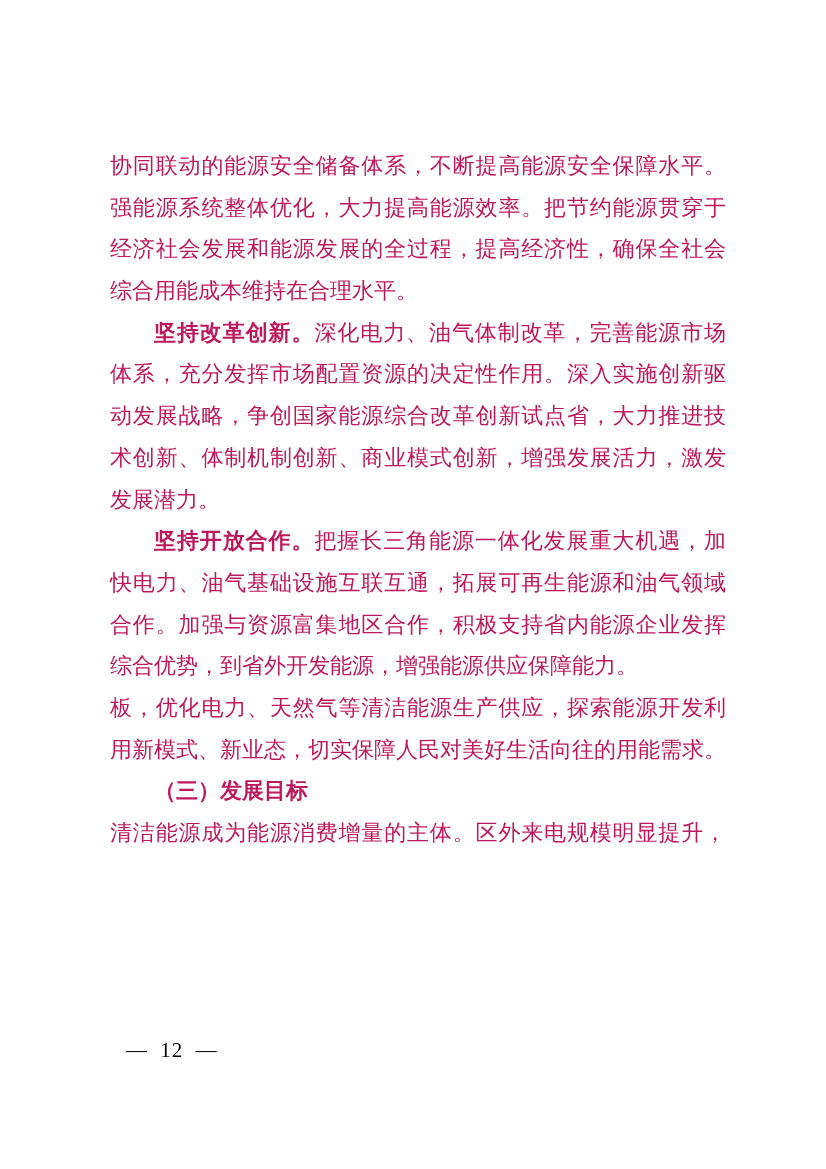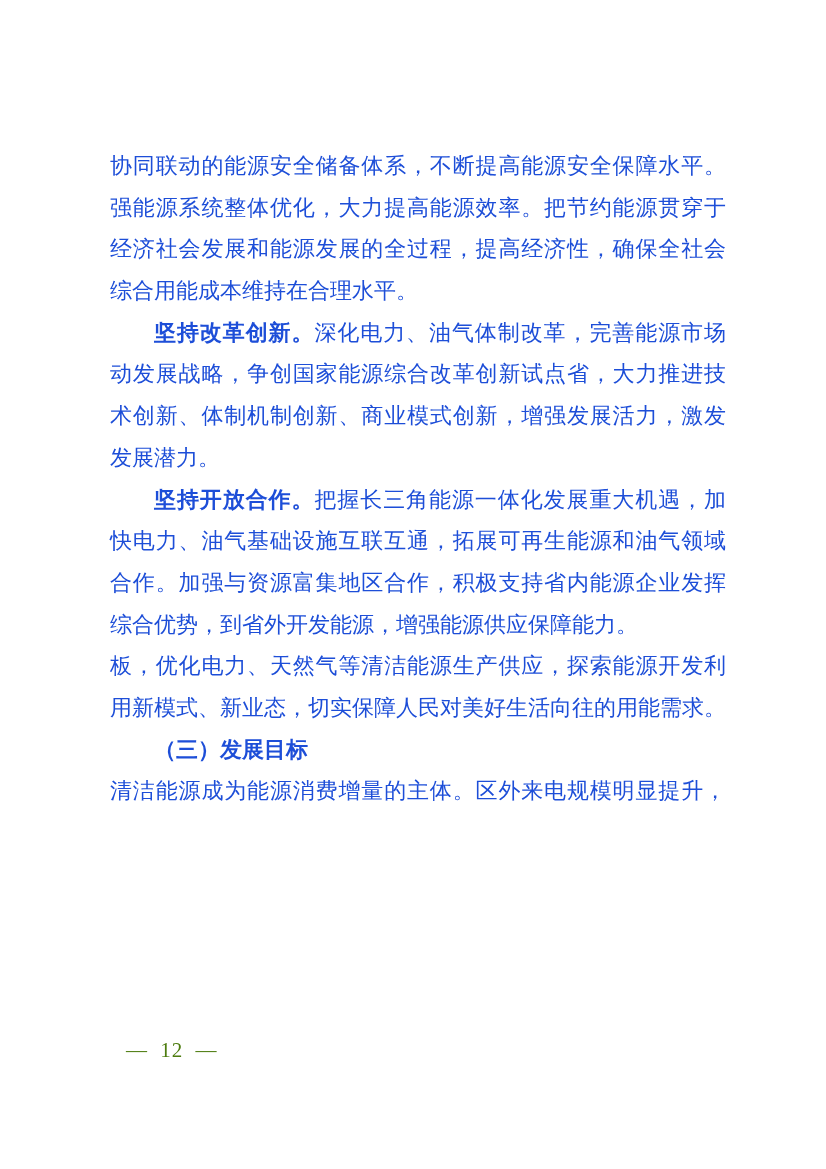--- a/index.html
+++ b/index.html
@@ -17,51 +17,52 @@
     position: absolute;
     left: 110px;
     top: 145px;
     width: 616px;
   }
   .line {
     font-size: 22px;
     height: 41.7px;
     line-height: 41.7px;
     white-space: pre;
-    color: #1d4ed8;
+    color: #be185d;
   }
   .line.justify {
     text-align: justify;
     text-align-last: justify;
     text-justify: inter-character;
     white-space: normal;
   }
   .line.indent { padding-left: 44px; }
   .line b { font-weight: 700; }
   .footer {
     position: absolute;
     left: 126px;
     top: 1036px;
     font-size: 21px;
     line-height: 28px;
-    color: #4d7c0f;
+    color: #000000;
     letter-spacing: 1px;
     word-spacing: 6px;
   }
 </style>
 </head>
 <body>
 
 <div class="page">
   <div class="text-block" id="text-block">
       <div class="line justify">协同联动的能源安全储备体系，不断提高能源安全保障水平。</div>
       <div class="line justify">强能源系统整体优化，大力提高能源效率。把节约能源贯穿于</div>
       <div class="line justify">经济社会发展和能源发展的全过程，提高经济性，确保全社会</div>
       <div class="line">综合用能成本维持在合理水平。</div>
       <div class="line justify indent"><b>坚持改革创新。</b>深化电力、油气体制改革，完善能源市场</div>
+      <div class="line justify">体系，充分发挥市场配置资源的决定性作用。深入实施创新驱</div>
       <div class="line justify">动发展战略，争创国家能源综合改革创新试点省，大力推进技</div>
       <div class="line justify">术创新、体制机制创新、商业模式创新，增强发展活力，激发</div>
       <div class="line">发展潜力。</div>
       <div class="line justify indent"><b>坚持开放合作。</b>把握长三角能源一体化发展重大机遇，加</div>
       <div class="line justify">快电力、油气基础设施互联互通，拓展可再生能源和油气领域</div>
       <div class="line justify">合作。加强与资源富集地区合作，积极支持省内能源企业发挥</div>
       <div class="line">综合优势，到省外开发能源，增强能源供应保障能力。</div>
       <div class="line justify">板，优化电力、天然气等清洁能源生产供应，探索能源开发利</div>
       <div class="line justify">用新模式、新业态，切实保障人民对美好生活向往的用能需求。</div>
       <div class="line indent"><b>（三）发展目标</b></div>

